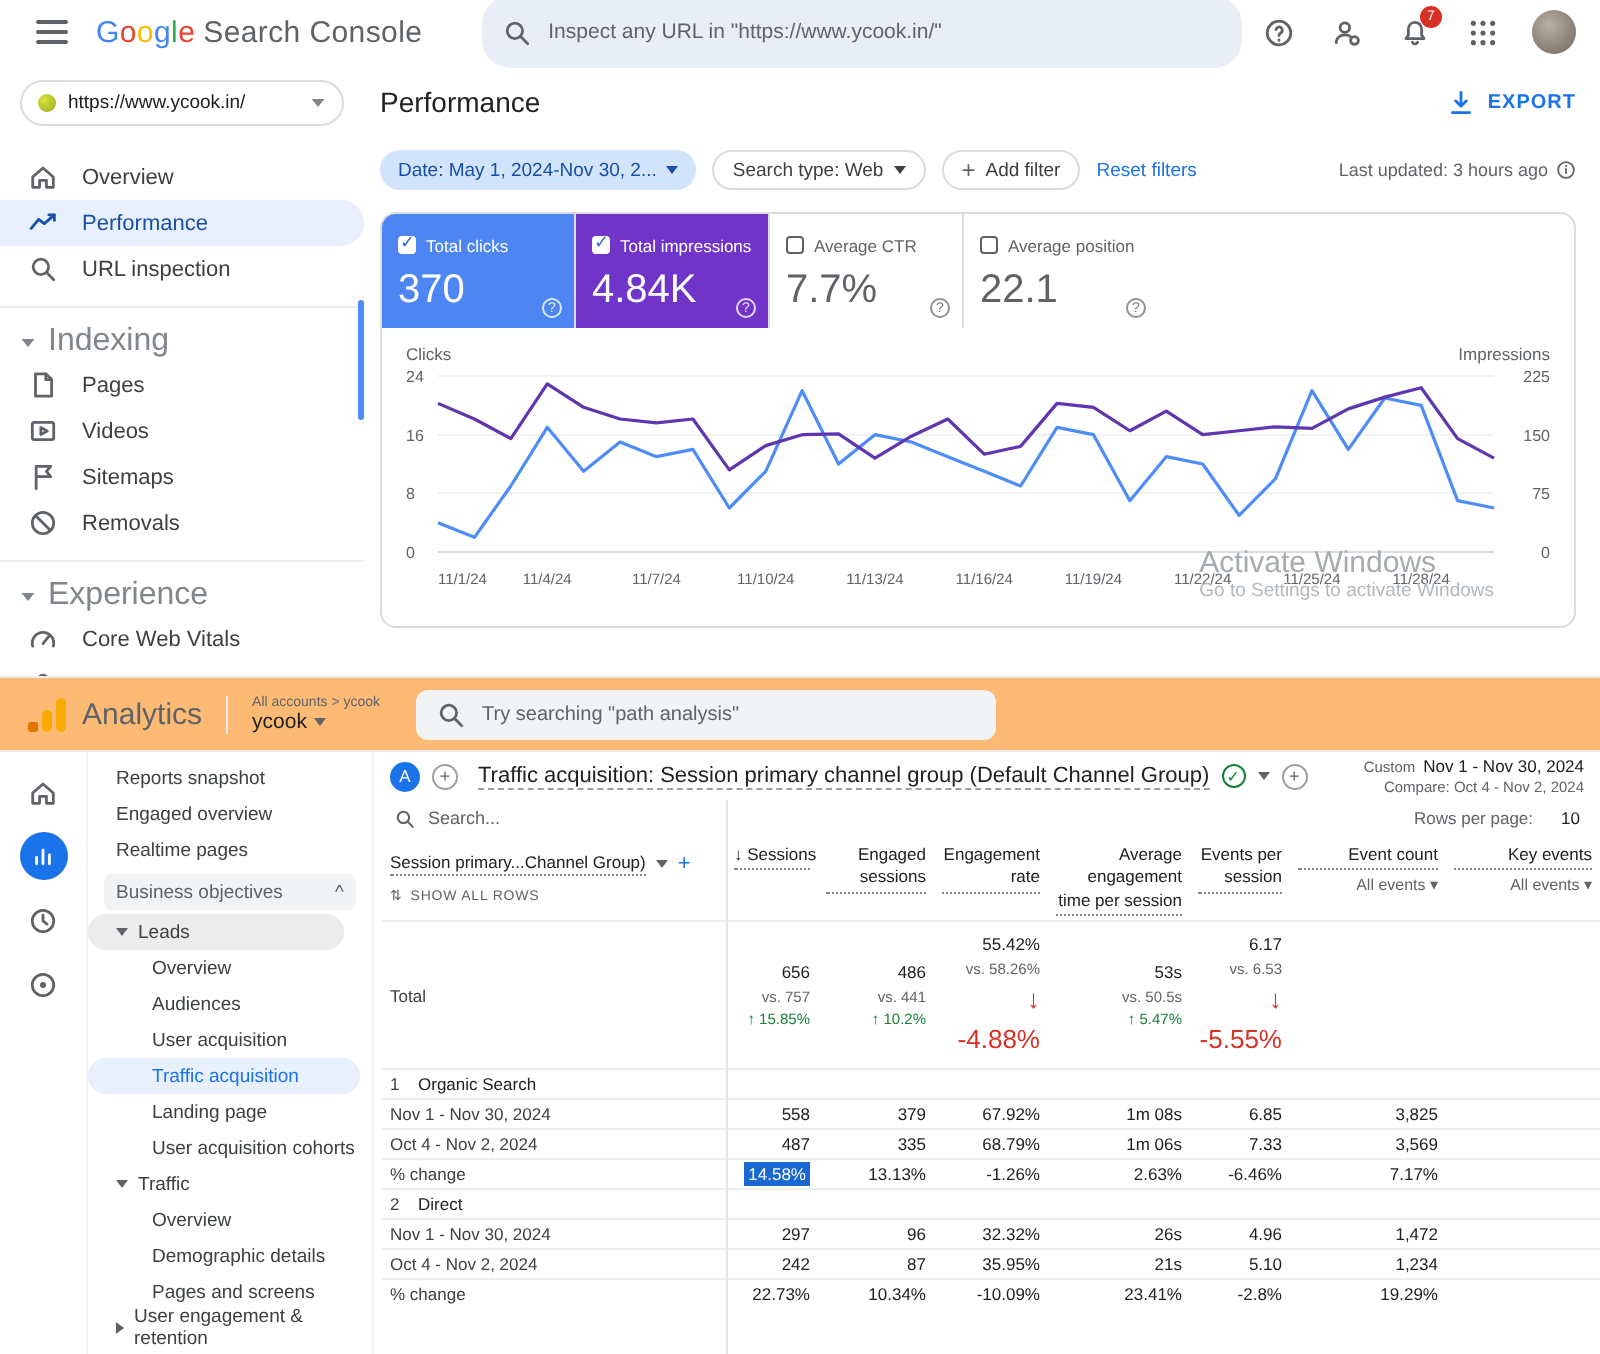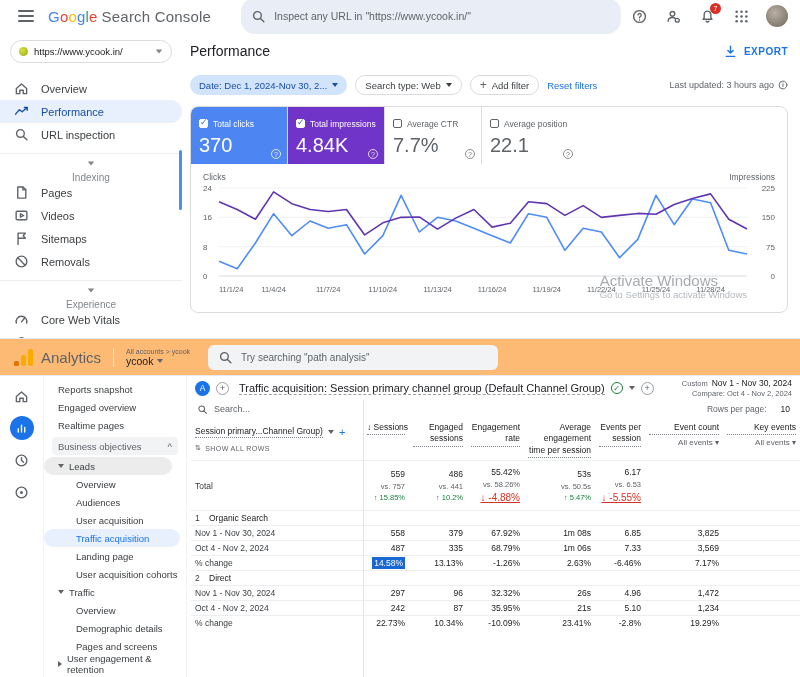--- a/index.html
+++ b/index.html
@@ -22,21 +22,21 @@
   .gsc-body { display:flex; height:306px; }
   .gsc-side { width:182px; padding-top:8px; position:relative; flex-shrink:0; }
   .side-scrollbar { position:absolute; right:0; top:118px; width:3px; height:60px; background:#4d8df5; border-radius:2px; }
   .prop-pill { margin:0 10px 14px 10px; height:23px; border:1px solid #dadce0; border-radius:13px; display:flex; align-items:center; padding:0 8px; gap:6px; cursor:pointer; }
   .fav-dot { width:9px; height:9px; border-radius:50%; background:radial-gradient(circle at 35% 35%, #d8e23b, #9aa81f); }
   .prop-url { font-size:9.5px; color:#202124; white-space:nowrap; }
   .nav-item { height:23px; display:flex; align-items:center; gap:12px; padding-left:14px; font-size:11px; color:#3c4043; cursor:pointer; border-radius:0 16px 16px 0; }
   .nav-item.sel { background:#e8f0fe; color:#174ea6; }
   .nav-item.sel svg.ic { stroke:#174ea6; }
   .nav-div { border-top:1px solid #eceef1; margin:7px 0; }
-  .nav-group { height:20px; display:flex; align-items:center; gap:6px; padding-left:0; font-size:10px; color:#80868b; cursor:pointer;flex-direction:column; }
+  .nav-group { height:20px; display:flex; align-items:center; gap:6px; padding-left:10px; font-size:16px; color:#80868b; cursor:pointer; }
   .tri-down { width:0; height:0; border-left:4px solid transparent; border-right:4px solid transparent; border-top:5px solid #80868b; transform:scale(.8); }
   .gsc-main { flex:1; padding:0 14px 0 8px; position:relative; }
   .gsc-title-row { display:flex; align-items:center; justify-content:space-between; height:30px; margin-top:4px; }
   .gsc-title { font-size:14px; color:#202124; }
   .export-btn { display:flex; align-items:center; gap:6px; color:#1a73e8; font-size:10px; font-weight:bold; letter-spacing:.5px; cursor:pointer; }
   .filter-row { display:flex; align-items:center; gap:8px; height:30px; margin-top:4px; }
   .chip { height:20px; border-radius:11px; display:flex; align-items:center; padding:0 9px; font-size:9.5px; gap:5px; cursor:pointer; white-space:nowrap; }
   .chip.date { background:#d2e3fc; color:#174ea6; }
   .chip.plain { border:1px solid #dadce0; color:#3c4043; background:#fff; }
   .chip .caret { width:0; height:0; border-left:3.5px solid transparent; border-right:3.5px solid transparent; border-top:4px solid currentColor; }
@@ -114,21 +114,21 @@
   .show-all { font-size:7px; letter-spacing:.4px; color:#5f6368; display:flex; align-items:center; gap:4px; cursor:pointer; }
   .h-col { text-align:right; padding-top:6px; color:#202124; line-height:1.35; }
   .h-col .hlabel { border-bottom:1px dotted #80868b; padding-bottom:1px; cursor:pointer; }
   .h-col .hsub { color:#5f6368; font-size:8px; margin-top:3px; cursor:pointer; }
   .h-col.first { white-space:nowrap; }
   .t-total > div { padding:5px 4px; }
   .cell3 { text-align:right; line-height:1.5; }
   .cell3 .v { color:#202124; }
   .cell3 .vs { color:#5f6368; font-size:7.5px; }
   .cell3 .up { color:#188038; font-size:7.5px; }
-  .cell3 .down { color:#d93025; font-size:10px;text-decoration:underline; }
+  .cell3 .down { color:#d93025; font-size:13px; }
   .g-head { color:#202124; }
   .g-idx { display:inline-block; width:14px; color:#3c4043; }
   .sub-label { padding-left:22px; color:#3c4043; white-space:nowrap; }
   .hl { background:#1967d2; color:#fff !important; padding:1px 2px; }
   .vline { position:absolute; left:176px; top:24px; bottom:0; width:1px; background:#e3e5e8; } 
 </style>
 </head>
 <body>
 
 <div class="page">
@@ -277,21 +277,21 @@
           <span class="gsc-title">Performance</span>
           <span class="export-btn">
             <svg class="ic" style="stroke:#1a73e8" viewBox="0 0 14 14">
                 <path d="M7 2v6.5M4.5 6 7 8.5 9.5 6M3 11.5h8"></path>
               </svg>
             <span>EXPORT</span>
           </span>
         </div>
         <div class="filter-row">
           <span class="chip date">
-              <span>Date: Dec 1, 2024-Nov 30, 2...</span>
+              <span>Date: May 1, 2024-Nov 30, 2...</span>
               <span class="caret"></span>
             </span>
           <span class="chip plain">
               <span>Search type: Web</span>
               <span class="caret"></span>
             </span>
           <span class="chip plain">
               <span style="font-size:12px;color:#5f6368">+</span>
               <span>Add filter</span>
             </span>
@@ -506,21 +506,21 @@
                 <div class="hsub">All events ▾</div>
               </div>
               <div class="h-col">
                 <div class="hlabel">Key events</div>
                 <div class="hsub">All events ▾</div>
               </div>
             </div>
             <div class="t-row t-total">
               <div class="sub-label">Total</div>
               <div class="cell3">
-                <div class="v">559</div>
+                <div class="v">656</div>
                 <div class="vs">vs. 757</div>
                 <div class="up">↑ 15.85%</div>
               </div>
               <div class="cell3">
                 <div class="v">486</div>
                 <div class="vs">vs. 441</div>
                 <div class="up">↑ 10.2%</div>
               </div>
               <div class="cell3">
                 <div class="v">55.42%</div>

